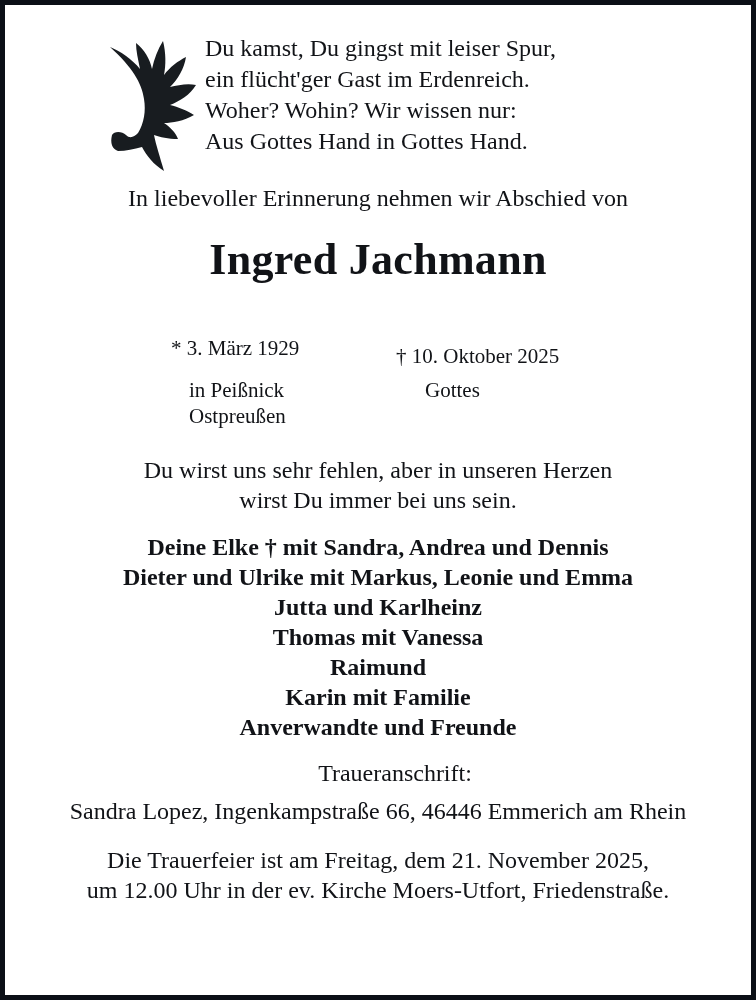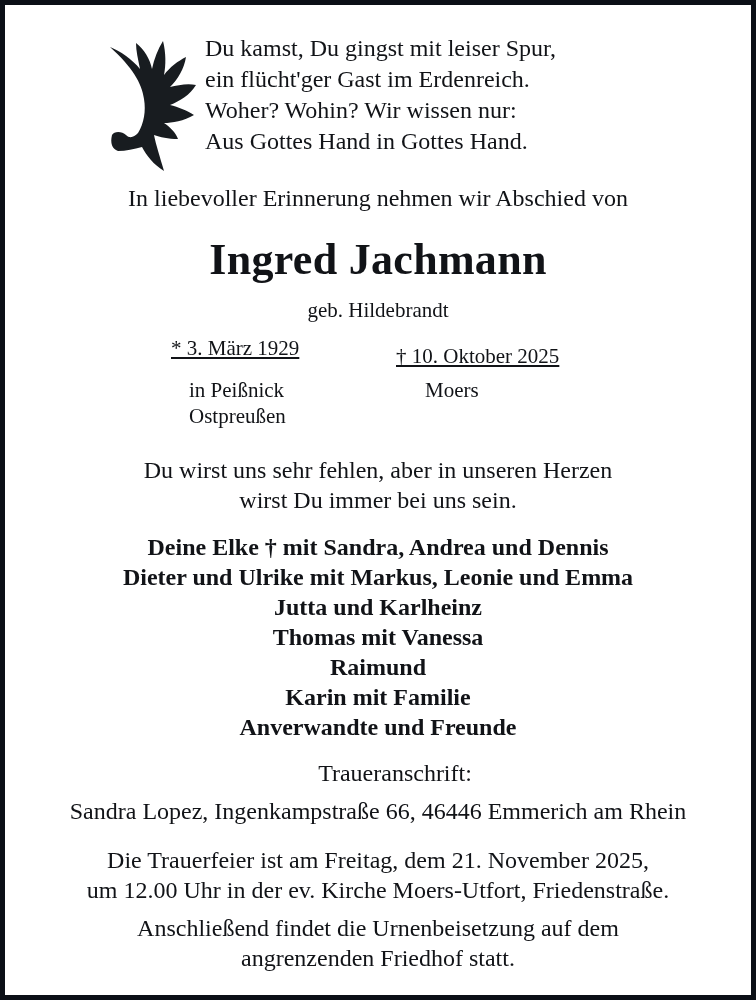--- a/index.html
+++ b/index.html
@@ -54,21 +54,20 @@
       font-weight: bold;
       line-height: 52px;
       letter-spacing: 0.3px;
     }
     .maiden { top: 292px; font-size: 21px; line-height: 26px; }
     .date {
       position: absolute;
       font-size: 21px;
       line-height: 26px;
       white-space: nowrap;
-      text-decoration: underline;
     }
     .birth-date { left: 166px; top: 330px; }
     .death-date { left: 391px; top: 338px; }
     .place {
       position: absolute;
       font-size: 21px;
       line-height: 26px;
       white-space: nowrap;
     }
     .birth-place { left: 184px; top: 372px; }
@@ -120,30 +119,29 @@
     <div>Du kamst, Du gingst mit leiser Spur,</div>
     <div>ein flücht'ger Gast im Erdenreich.</div>
     <div>Woher? Wohin? Wir wissen nur:</div>
     <div>Aus Gottes Hand in Gottes Hand.</div>
   </div>
 
   <div class="abs intro">In liebevoller Erinnerung nehmen wir Abschied von</div>
 
   <div class="abs name">Ingred Jachmann</div>
 
-  <div class="abs maiden">geb. Hildebrandt</div>
 
   <div class="date birth-date">* 3. März 1929</div>
   <div class="date death-date">† 10. Oktober 2025</div>
 
   <div class="place birth-place">
     <div>in Peißnick</div>
     <div>Ostpreußen</div>
   </div>
-  <div class="place death-place">Moers</div>
+  <div class="place death-place">Gottes</div>
 
   <div class="abs farewell">
     <div>Du wirst uns sehr fehlen, aber in unseren Herzen</div>
     <div>wirst Du immer bei uns sein.</div>
   </div>
 
   <div class="abs family">
     <div>Deine Elke † mit Sandra, Andrea und Dennis</div>
     <div>Dieter und Ulrike mit Markus, Leonie und Emma</div>
     <div>Jutta und Karlheinz</div>
@@ -154,18 +152,14 @@
   </div>
 
   <div class="abs addr-label">Traueranschrift:</div>
   <div class="abs addr">Sandra Lopez, Ingenkampstraße 66, 46446 Emmerich am Rhein</div>
 
   <div class="abs service">
     <div>Die Trauerfeier ist am Freitag, dem 21. November 2025,</div>
     <div>um 12.00 Uhr in der ev. Kirche Moers-Utfort, Friedenstraße.</div>
   </div>
 
-  <div class="abs burial">
-    <div>Anschließend findet die Urnenbeisetzung auf dem</div>
-    <div>angrenzenden Friedhof statt.</div>
-  </div>
 
 </div>
 
 </body></html>

